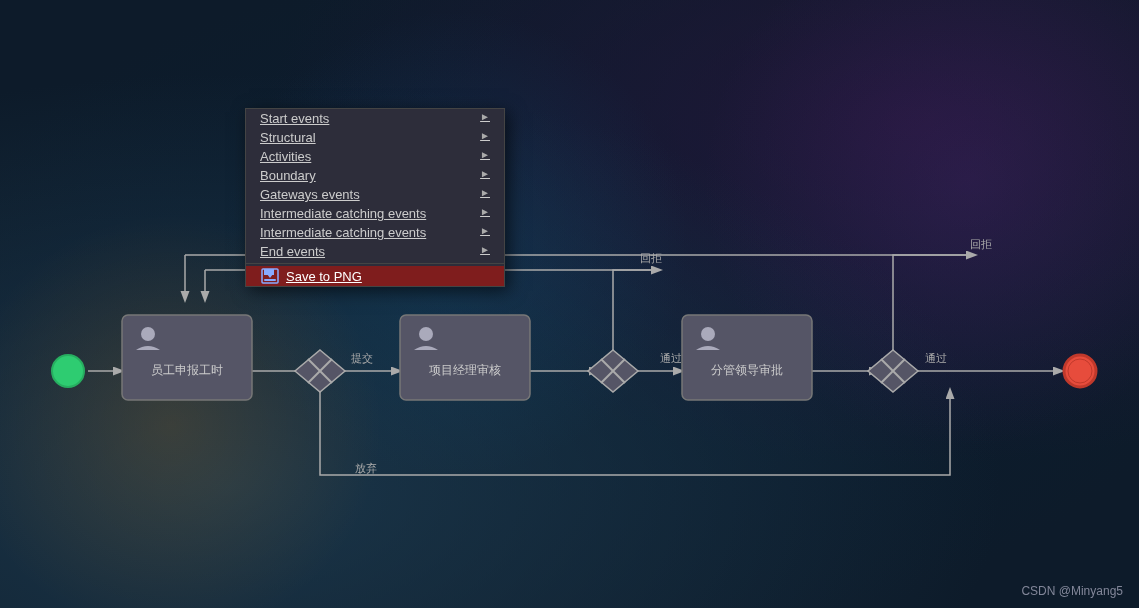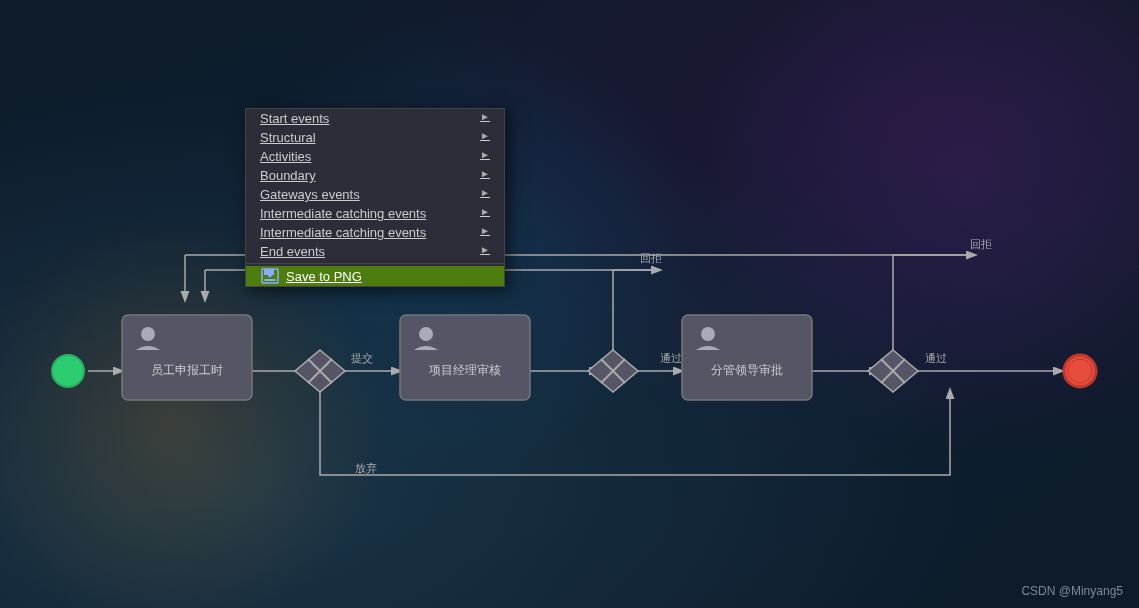--- a/index.html
+++ b/index.html
@@ -49,21 +49,21 @@
       justify-content: space-between;
       padding: 2px 14px;
       color: #ccc;
       font-size: 13px;
       cursor: pointer;
       white-space: nowrap;
       text-decoration: underline;
     }
 
     .context-menu-item.highlighted {
-      background: #4d7c0f;
+      background: #7f1d1d;
       color: #fff;
     }
 
     .context-menu-item .chevron {
       font-size: 10px;
       color: #aaa;
     }
 
     .context-menu-item .item-icon {
       width: 20px;

